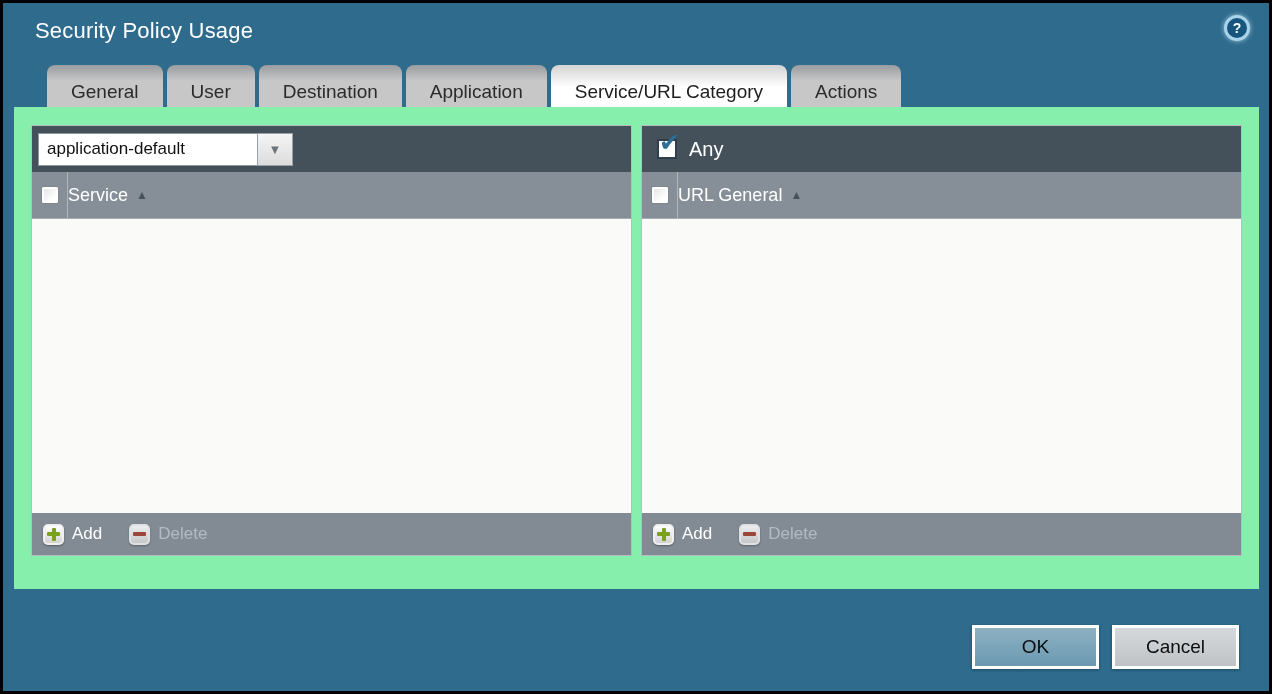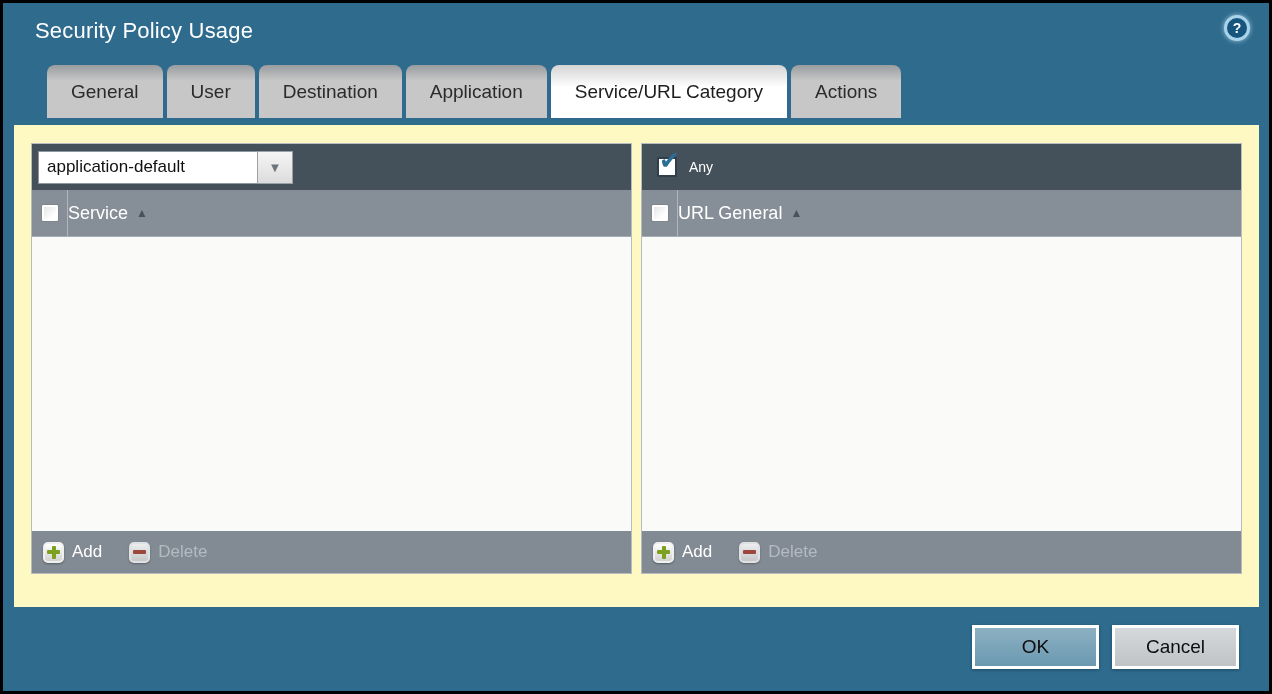--- a/index.html
+++ b/index.html
@@ -15,37 +15,37 @@
     background:#16557e; border:3px solid #a9d3e8; color:#fff; font-size:14px; font-weight:bold;
     display:flex; align-items:center; justify-content:center; cursor:pointer;
     box-shadow:0 0 5px rgba(190,225,245,.8); }
 
   .tabs { position:absolute; top:62px; left:12px; height:53px; display:flex; gap:4px; align-items:flex-end;margin-left:32px; }
   .tab { height:53px; display:flex; align-items:center; padding:0 24px; font-size:19px; color:#2b2b2b;
     background:linear-gradient(to bottom,#989c9f 0,#c7c7c7 30%,#c7c7c7 100%);
     border-radius:8px 8px 0 0; cursor:pointer; white-space:nowrap; }
   .tab.active { background:linear-gradient(to bottom,#d4d4d4 0,#ffffff 42%,#ffffff 100%); color:#1d1d1d; }
 
-  .content { position:absolute; left:11px; right:10px; top:122px; height:482px; background:#fef9c3;
+  .content { position:absolute; left:11px; right:10px; top:104px; height:482px; background:#86efac;
     display:flex; gap:9px; padding:18px 17px 33px; }
   .panel { flex:1 1 0; display:flex; flex-direction:column; border:1px solid #b6bcc2; }
 
   .panel-toolbar { flex:0 0 46px; background:var(--panel-header,#44515b); display:flex; align-items:center; padding:0 6px; }
   .combo { display:flex; height:33px; }
   .combo-input { width:219px; height:33px; border:1px solid #8f979e; border-right:none; font-size:17px;
     padding:0 8px; color:#111; font-family:"Liberation Sans",sans-serif; outline:none; background:#fff; }
   .combo-btn { width:36px; height:33px; background:linear-gradient(#f5f5f5,#dcdcdc); border:1px solid #9aa1a7;
     display:flex; align-items:center; justify-content:center; cursor:pointer; }
   .combo-btn .arrow { color:#6d757c; font-size:13px; line-height:1; }
 
   .any-row { display:flex; align-items:center; padding-left:9px; }
   .cb-checked { position:relative; width:20px; height:20px; background:#fff; border:2px solid #2f3f4c; cursor:pointer; }
   .cb-checked .checkmark { position:absolute; left:0px; top:-13px; font-size:25px; font-weight:bold;
     color:var(--check-blue,#2d6e96); }
-  .any-label { margin-left:12px; color:#ffffff; font-size:14px; }
+  .any-label { margin-left:12px; color:#ffffff; font-size:20px; }
 
   .col-header { flex:0 0 47px; background:var(--column-header,#868f97); display:flex; align-items:center;
     border-bottom:1px solid #a6adb3; cursor:pointer; }
   .cb-cell { width:36px; align-self:stretch; display:flex; align-items:center; justify-content:center;
     border-right:1px solid rgba(255,255,255,.35); }
   .cb-unchecked { width:18px; height:18px; border:1px solid #7f878d; border-radius:2px;
     background:linear-gradient(135deg,#dde0e2 0%,#ffffff 70%); box-shadow:inset 0 0 0 2px #fff; cursor:pointer; }
   .col-label { margin-left:0; color:#ffffff; font-size:18px; }
   .sort-arrow { margin-left:8px; color:#46525c; font-size:12px; }
 

